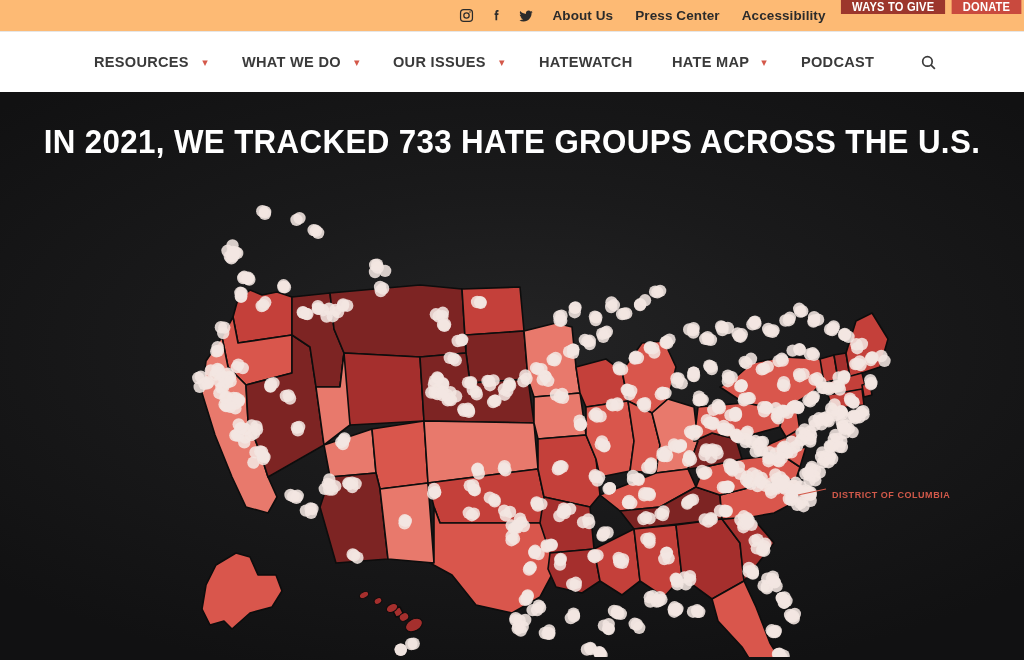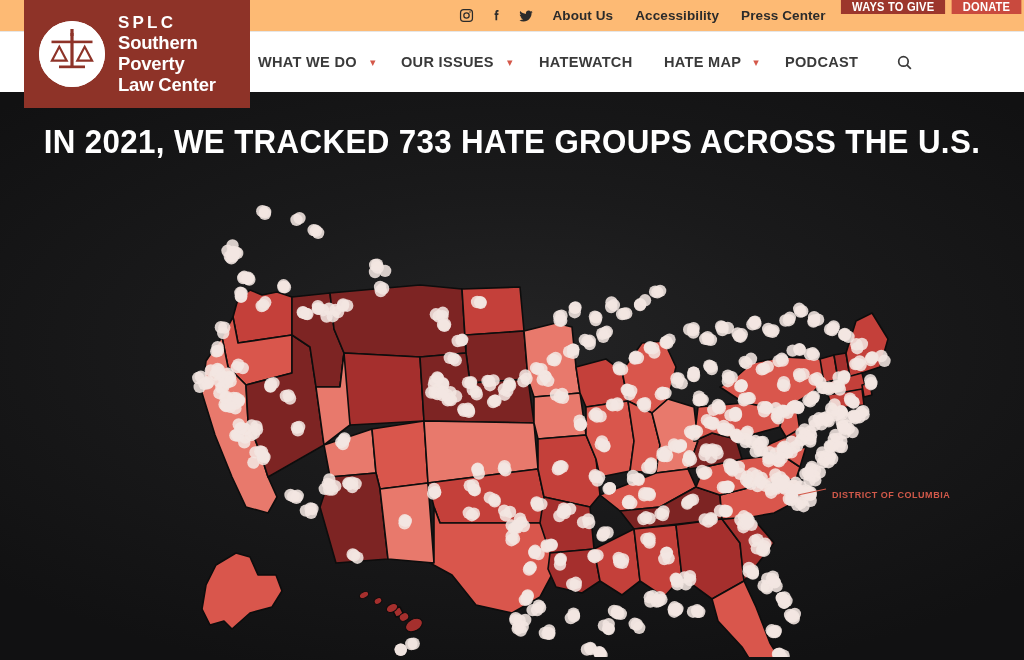--- a/index.html
+++ b/index.html
@@ -20,21 +20,21 @@
   .ulink { display:flex; align-items:center; padding:0 11px; font-size:13.5px; font-weight:bold; color:#2b2b2b; letter-spacing:.1px; white-space:nowrap; }
   .ubtn { display:flex; align-items:center; padding:0 12px; font-size:12px; font-weight:bold; color:#fff;
           letter-spacing:.2px; white-space:nowrap; font-stretch:condensed; transform:scaleX(.93); transform-origin:center; }
   .ubtn-wrap { display:flex; align-items:flex-start; }
   .ubtn-ways { background:#9c362c; }
   .ubtn-donate { background:#c94a3e; }
   .hdr-rule { position:absolute; left:0; top:31px; width:1024px; height:1px; background:#e6e6e6; }
 
   .mainnav { position:absolute; top:32px; left:0; width:1024px; height:60px; background:#fff;
              display:flex; align-items:center; justify-content:center; }
-  .navitems { display:flex; align-items:center; gap:0; }
+  .navitems { display:flex; align-items:center; gap:8px; }
   .navitem { display:flex; align-items:center; gap:7px; padding:0 13px; }
   .navitem .lbl { font-size:15.5px; font-weight:bold; color:#3a3a3a; letter-spacing:.3px; white-space:nowrap;
                   transform:scaleX(.94); transform-origin:left center; }
   .chev { color:#d4584a; font-size:11px; line-height:1; }
   .searchbtn { padding:0 6px 0 20px; display:flex; align-items:center; color:#3a3a3a; }
 
   
   .logo { position:absolute; left:24px; top:0; width:226px; height:108px; background:#8e3328;
           display:flex; align-items:center; gap:13px; padding-left:15px; z-index:30; }
   .logo-mark { width:66px; height:66px; border-radius:50%; background:#fff; position:relative; flex:none; }
@@ -81,22 +81,22 @@
             </svg>
           </a>
           <a class="social-ico">
             <svg width="16" height="16" viewBox="0 0 24 24" fill="currentColor">
               <path d="M22 5.9c-.7.3-1.5.5-2.3.6.8-.5 1.5-1.3 1.8-2.3-.8.5-1.7.8-2.6 1-.7-.8-1.8-1.3-3-1.3-2.3 0-4.1 1.8-4.1 4.1 0 .3 0 .6.1.9-3.4-.2-6.4-1.8-8.5-4.3-.4.6-.6 1.3-.6 2.1 0 1.4.7 2.7 1.8 3.4-.7 0-1.3-.2-1.9-.5 0 2 1.4 3.7 3.3 4.1-.3.1-.7.1-1.1.1-.3 0-.5 0-.8-.1.5 1.6 2 2.8 3.8 2.9-1.4 1.1-3.2 1.8-5.1 1.8H2c1.9 1.2 4.1 1.9 6.4 1.9 7.7 0 11.9-6.4 11.9-11.9v-.5c.8-.6 1.5-1.3 2-2.1z"></path>
             </svg>
           </a>
         </div>
 
         <a class="ulink">About Us</a>
+        <a class="ulink">Press Center</a>
         <a class="ulink">Accessibility</a>
-        <a class="ulink">Press Center</a>
 
         <div class="ubtn-wrap">
           <a class="ubtn ubtn-ways">WAYS TO GIVE</a>
           <a class="ubtn ubtn-donate">DONATE</a>
         </div>
       </div>
       <div class="hdr-rule"></div>
     </div>
 
     <nav class="mainnav">
@@ -125,40 +125,20 @@
         </div>
         <div class="searchbtn">
           <svg width="17" height="17" viewBox="0 0 24 24" fill="none" stroke="currentColor" stroke-width="2.4">
             <circle cx="10.5" cy="10.5" r="6.7"></circle>
               <line x1="15.6" y1="15.6" x2="21" y2="21"></line>
           </svg>
         </div>
       </div>
     </nav>
 
-    <div class="logo">
-      <div class="logo-mark">
-        <svg width="66" height="66" viewBox="0 0 66 66">
-          <circle cx="33" cy="33" r="33" fill="#ffffff"></circle>
-          <g fill="#8e3328">
-            <rect x="31.4" y="12" width="3.2" height="34"></rect>
-            <rect x="12.5" y="19.6" width="41" height="2.6"></rect>
-            <rect x="20" y="44.5" width="26" height="2.7"></rect>
-            <path d="M20.3 23.5 L29.5 40.8 L11.1 40.8 Z M20.3 27.9 L25.8 38.5 L14.8 38.5 Z" fill-rule="evenodd"></path>
-            <path d="M45.7 23.5 L54.9 40.8 L36.5 40.8 Z M45.7 27.9 L51.2 38.5 L40.2 38.5 Z" fill-rule="evenodd"></path>
-          </g>
-          <rect x="31.4" y="8" width="3.2" height="7" fill="#8e3328"></rect>
-        </svg>
-      </div>
-      <div class="logo-text">
-        <div class="l1">SPLC</div>
-        <div class="l2">Southern Poverty</div>
-        <div class="l3">Law Center</div>
-      </div>
-    </div>
   </div>
 
   <div class="hero">
 
     <div class="headline">
       <span>IN 2021, WE TRACKED 733 HATE GROUPS ACROSS THE U.S.</span>
     </div>
 
     <div class="mapwrap">
       <svg width="1024" height="480" viewBox="0 0 1024 480">

